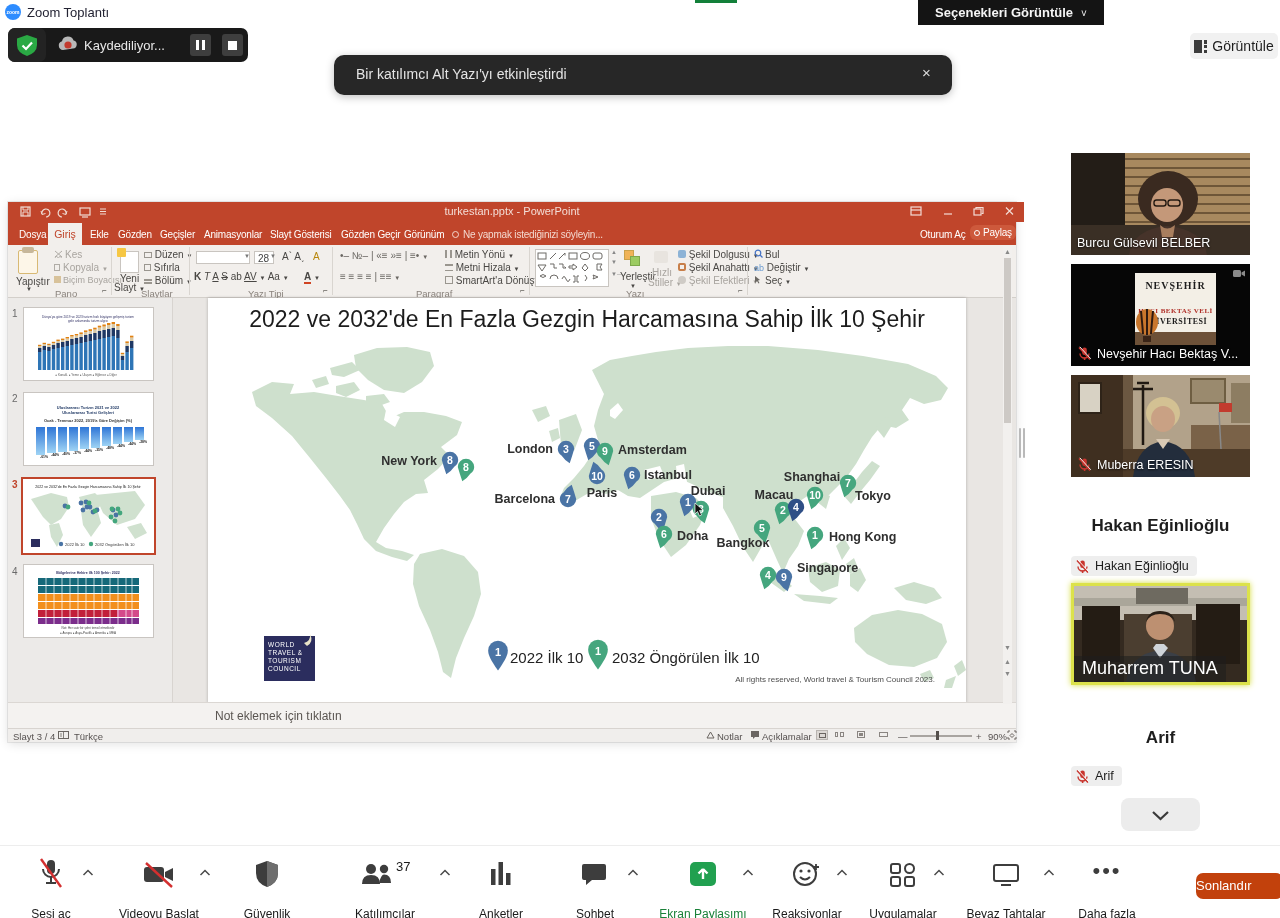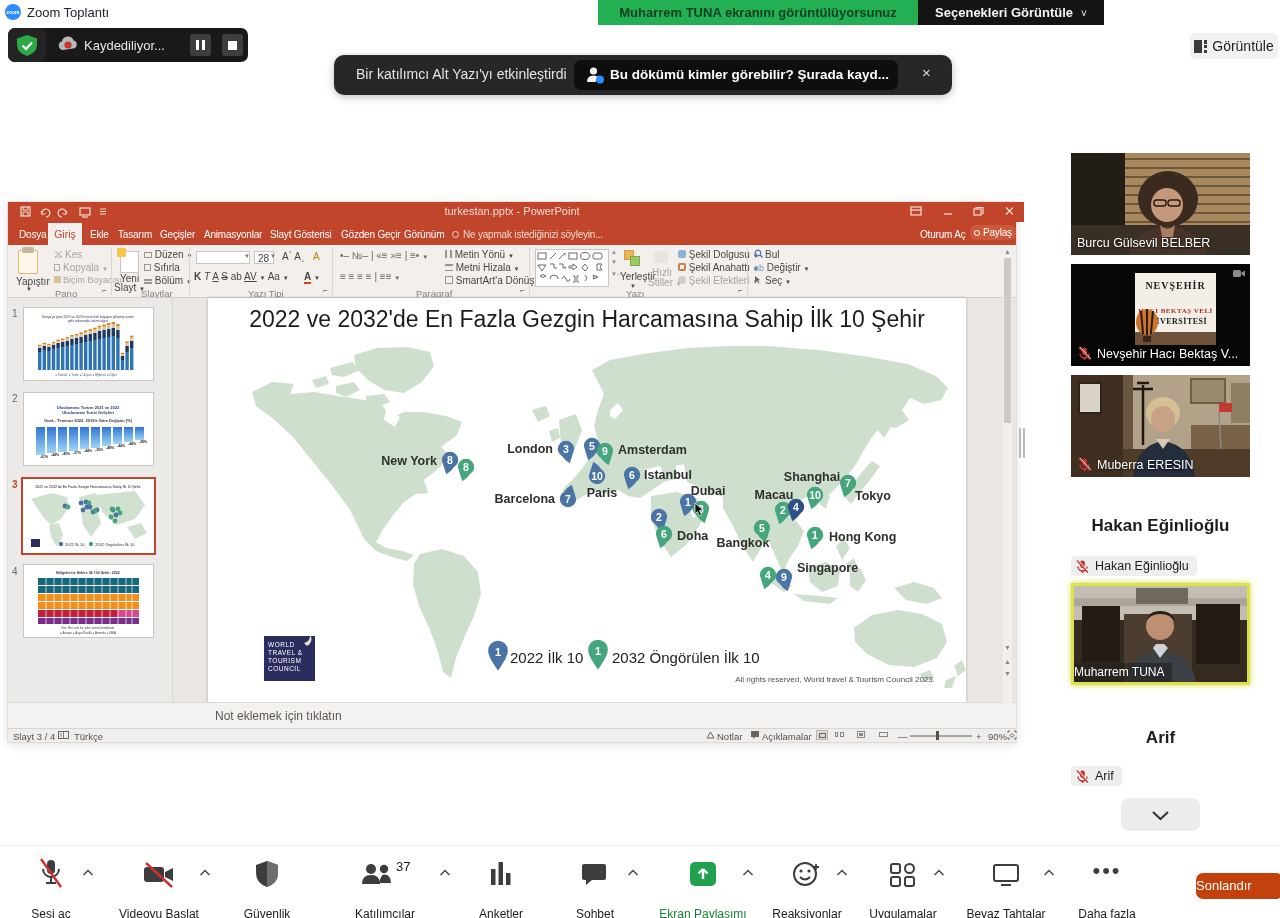--- a/index.html
+++ b/index.html
@@ -64,21 +64,20 @@
 .tlab { margin-top:15px; white-space:nowrap; }
 #endbtn { position:absolute; left:1196px; top:873px; width:87px; height:26px; background:#c2410c; border-radius:7px; color:#fff; font-size:13px; text-align:left; line-height:26px; }
 </style>
 </head>
 <body>
 <div id="stage">
   <div class="abs" id="topbar"></div>
   <div class="abs" id="zlogo">zoom</div>
   <div class="abs" id="ztitle">Zoom Toplantı</div>
   <div class="abs" style="left:695px;top:0;width:42px;height:3px;background:#13803a;"></div>
-  <div class="abs" id="greenbtn">Muharrem TUNA ekranını görüntülüyorsunuz</div>
   <div class="abs" id="optbtn">Seçenekleri Görüntüle<span class="chev">˅</span></div>
 
   <div class="abs" id="recpanel">
     <div class="abs" id="shieldwrap">
       <svg style="position:absolute;left:9px;top:7px;" width="20" height="21">
         <path d="M10 0 L20 3.5 V10 Q20 17.5 10 21 Q0 17.5 0 10 V3.5 Z" fill="#2aa944"></path>
         <path d="M5.5 10.5 L9 14 L15 7.5" stroke="#fff" stroke-width="2.2" fill="none"></path>
       </svg>
     </div>
     <svg style="position:absolute;left:49px;top:8px;" width="22" height="17">
@@ -86,28 +85,20 @@
       <circle cx="11" cy="9" r="3.6" fill="#c23b2e"></circle>
     </svg>
     <div class="abs" id="rectext">Kaydediliyor...</div>
     <div class="abs" id="recpause" style="left:182px;"><span style="display:inline-block;width:3px;height:10px;background:#fff;margin:6px 1.5px 0;"></span><span style="display:inline-block;width:3px;height:10px;background:#fff;margin:6px 1.5px 0;"></span></div>
     <div class="abs" id="recstop" style="left:214px;"><span style="display:inline-block;width:9px;height:9px;background:#fff;margin-top:6.5px;"></span></div>
   </div>
   <div class="abs" id="goruntule"><span style="display:inline-block;vertical-align:-2px;margin-right:5px;width:13px;height:13px;position:relative;"><span style="position:absolute;left:0;top:0;width:8px;height:13px;background:#3c3c3c;"></span><span style="position:absolute;left:9.5px;top:0;width:3.5px;height:3.5px;background:#3c3c3c;"></span><span style="position:absolute;left:9.5px;top:4.75px;width:3.5px;height:3.5px;background:#3c3c3c;"></span><span style="position:absolute;left:9.5px;top:9.5px;width:3.5px;height:3.5px;background:#3c3c3c;"></span></span>Görüntüle</div>
 
   <div class="abs" id="notif">
     <div class="t1">Bir katılımcı Alt Yazı'yı etkinleştirdi</div>
-    <div id="notifdark">
-      <svg style="position:absolute;left:12px;top:6px;" width="19" height="18">
-        <circle cx="7.5" cy="5" r="3.6" fill="#f2f2f2"></circle>
-        <path d="M1 16 Q1 9.5 7.5 9.5 Q11 9.5 12.8 11.3 Q10 12.5 9.6 16 Z" fill="#f2f2f2"></path>
-        <circle cx="14" cy="13.5" r="4" fill="#2d8cff"></circle>
-      </svg>
-      <span style="margin-left:36px;">Bu dökümü kimler görebilir? Şurada kayd...</span>
-    </div>
     <div id="notifx">×</div>
   </div>
 
   <div class="abs" id="ppt">
     <div id="ppt-title">
       <svg style="position:absolute;left:12px;top:4px;" width="110" height="13">
         <g stroke="#f0dcd4" fill="none" stroke-width="1.2">
           <rect x="1" y="1" width="9" height="9"></rect>
             <path d="M3 1 v3 h5 v-3 M3 10 v-4 h5 v4" stroke-width="1"></path>
           <path d="M22 8 a4 4 0 1 1 4 3"></path>
@@ -127,21 +118,21 @@
           <path d="M34 8 h8"></path>
           <rect x="64" y="3" width="7" height="6"></rect>
             <path d="M66 3 v-1.5 h7 v6 h-1.5"></path>
           <path d="M96 1.5 l7 7 M103 1.5 l-7 7"></path>
         </g>
       </svg>
     </div>
     <div id="ppt-tabs">
       <span class="ptab" style="left:11px;">Dosya</span>
       <span class="ptab" style="left:82px;">Ekle</span>
-      <span class="ptab" style="left:110px;">Tasarım</span>
+      <span class="ptab" style="left:110px;">Gözden</span>
       <span class="ptab" style="left:152px;">Geçişler</span>
       <span class="ptab" style="left:196px;">Animasyonlar</span>
       <span class="ptab" style="left:262px;">Slayt Gösterisi</span>
       <span class="ptab" style="left:333px;">Gözden Geçir</span>
       <span class="ptab" style="left:396px;">Görünüm</span>
       <span class="ptab" style="left:444px;color:#f3d8cf;"><span style="display:inline-block;width:7px;height:7px;border:1px solid #f3d8cf;border-radius:50%;margin-right:4px;"></span>Ne yapmak istediğinizi söyleyin...</span>
       <span class="ptab" style="left:912px;">Oturum Aç</span>
       <span class="ptab" style="left:962px;white-space:nowrap;background:#cd593c;border-radius:6px;padding:2px 4px;top:3px;"><span style="display:inline-block;width:6px;height:6px;border:1px solid #fff;border-radius:50%;margin-right:3px;"></span>Paylaş</span>
     </div>
     <div id="tab-giris">Giriş</div>
@@ -804,21 +795,21 @@
           <rect x="62" y="2" width="52" height="16" fill="#6e6a60"></rect>
         <rect x="0" y="34" width="173" height="62" fill="#342a20"></rect>
         <rect x="8" y="20" width="38" height="56" fill="#241c14"></rect>
         <rect x="122" y="18" width="44" height="60" fill="#241c14"></rect>
         <rect x="50" y="28" width="68" height="68" fill="#4b3e30"></rect>
         <ellipse cx="86" cy="40" rx="14" ry="14" fill="#bd9071"></ellipse>
         <path d="M72 36 Q74 25 86 25 Q99 25 101 36 Q97 28 86 28 Q76 28 72 36 Z" fill="#2b2118"></path>
         <path d="M52 96 Q56 68 86 64 Q118 68 122 96 Z" fill="#3b3f46"></path>
         <path d="M79 62 L86 72 L94 62 L90 58 L82 58 Z" fill="#cfd4d9"></path>
       </svg>
-      <div style="position:absolute;left:0px;bottom:0px;background:rgba(30,30,30,.55);color:#fff;font-size:12px;padding:2px 8px 3px 0;">Muharrem TUNA</div>
+      <div style="position:absolute;left:0px;bottom:0px;background:rgba(30,30,30,.55);color:#fff;font-size:18px;padding:2px 8px 3px 8px;">Muharrem TUNA</div>
     </div>
   </div>
 
   <div class="tile" style="top:692px;height:95px;background:#ffffff;">
     <div style="position:absolute;left:0;right:0;top:36px;text-align:center;font-size:17px;font-weight:bold;color:#1d1d1d;">Arif</div>
     <div class="namepill" style="left:0px;bottom:1px;"><svg width="15" height="15" style="margin-right:5px;flex:0 0 auto;">
           <g fill="#c8352e">
             <rect x="5.2" y="1.5" width="4.6" height="7.5" rx="2.3"></rect>
             <path d="M3 7.5 a4.5 4.5 0 0 0 9 0" fill="none" stroke="#c8352e" stroke-width="1.4"></path>
             <rect x="6.8" y="11.5" width="1.6" height="2.5"></rect>

